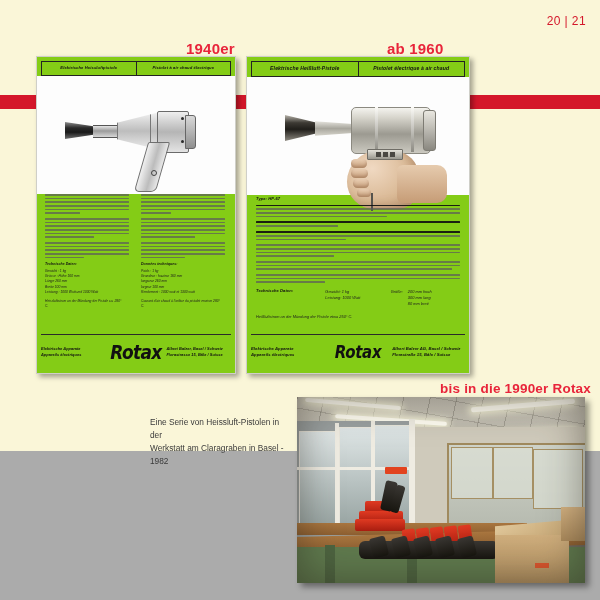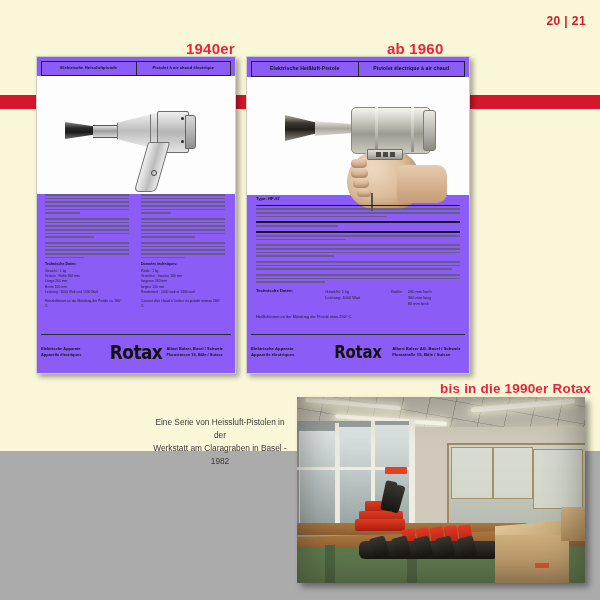--- a/index.html
+++ b/index.html
@@ -19,38 +19,39 @@
 
   
   .red-band{
     position:absolute;left:0;top:95px;width:600px;height:14px;
     background:#d4172a;
   }
 
   
   .folio{
     position:absolute;right:14px;top:14px;
-    color:#d4172a;font-weight:bold;font-size:12px;letter-spacing:.4px;
+    color:#d4172a;font-weight:normal;font-size:12px;letter-spacing:.4px;
   }
 
   
   .headline{
     position:absolute;color:#e8243a;font-size:15px;font-weight:bold;
     letter-spacing:.2px;white-space:nowrap;
   }
   .hl-1940{left:186px;top:40px;}
   .hl-1967{left:387px;top:40px;}
   .hl-1990{right:9px;top:381px;font-size:13.5px;}
 
   
   .leaflet{
-    position:absolute;background:#8b5cf6;
+    position:absolute;background:#84cc16;
     box-shadow:3px 3px 5px rgba(0,0,0,.35);
     border:1px solid #cfcfc8;
     overflow:hidden;
+    font-style:italic;
   }
   .leaflet-left{left:36px;top:56px;width:198px;height:316px;}
   .leaflet-right{left:246px;top:56px;width:222px;height:316px;}
 
   .lf-head{
     display:flex;border:1px solid #222;margin:4px 4px 0 4px;height:13px;
   }
   .leaflet-right .lf-head{height:14px;}
   .lf-head > div{
     flex:1;display:flex;align-items:center;justify-content:center;
@@ -199,21 +200,21 @@
     font-family:"DejaVu Sans", sans-serif;
     font-size:17px;font-weight:bold;color:#111;
     letter-spacing:-.6px;line-height:1;
     transform:scaleY(1.12);
   }
   .leaflet-right .logo{font-size:15px;letter-spacing:-.3px;}
 
   
   .caption{
     position:absolute;left:150px;top:416px;width:140px;
-    text-align:center;font-size:8.3px;color:#3a3a3a;line-height:1.55;
+    text-align:left;font-size:8.3px;color:#3a3a3a;line-height:1.55;
   }
 
   
   .photo{
     position:absolute;left:297px;top:397px;width:288px;height:186px;
     overflow:hidden;background:#6d6a60;
     box-shadow:4px 4px 6px rgba(0,0,0,.4);
   }
   .ph{position:absolute;}
   .ph-ceiling{left:0;top:0;width:288px;height:46px;

